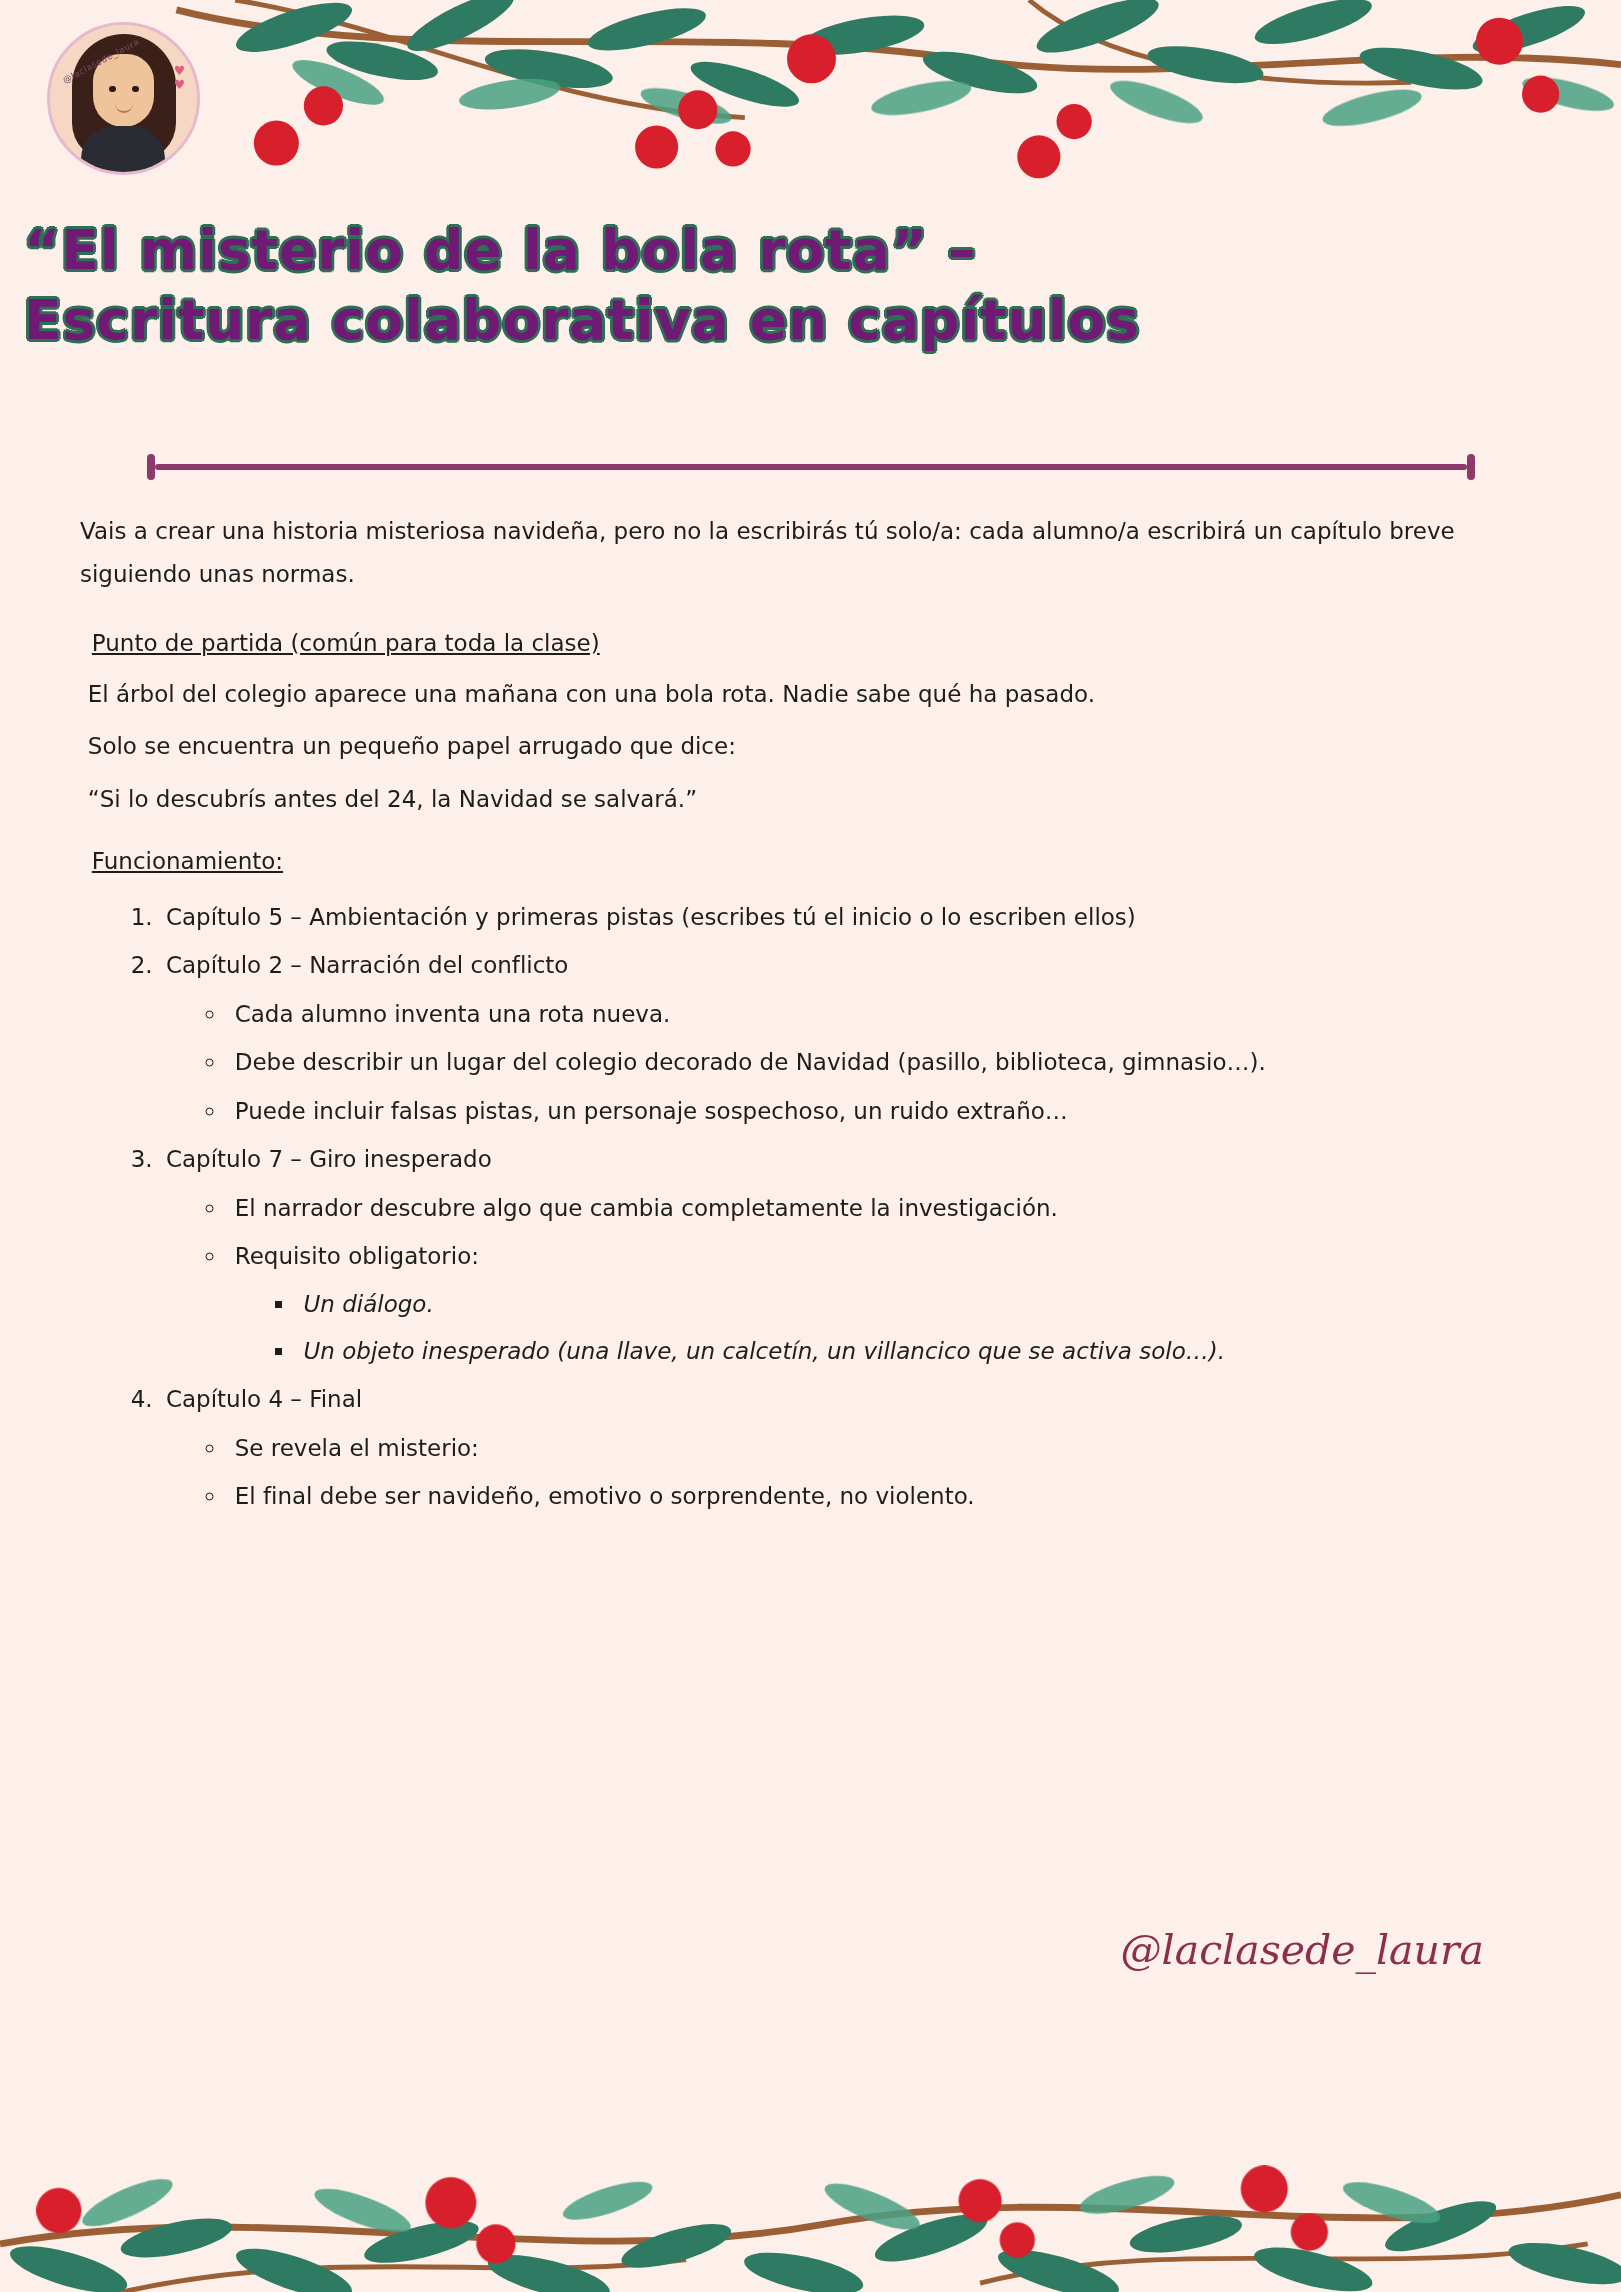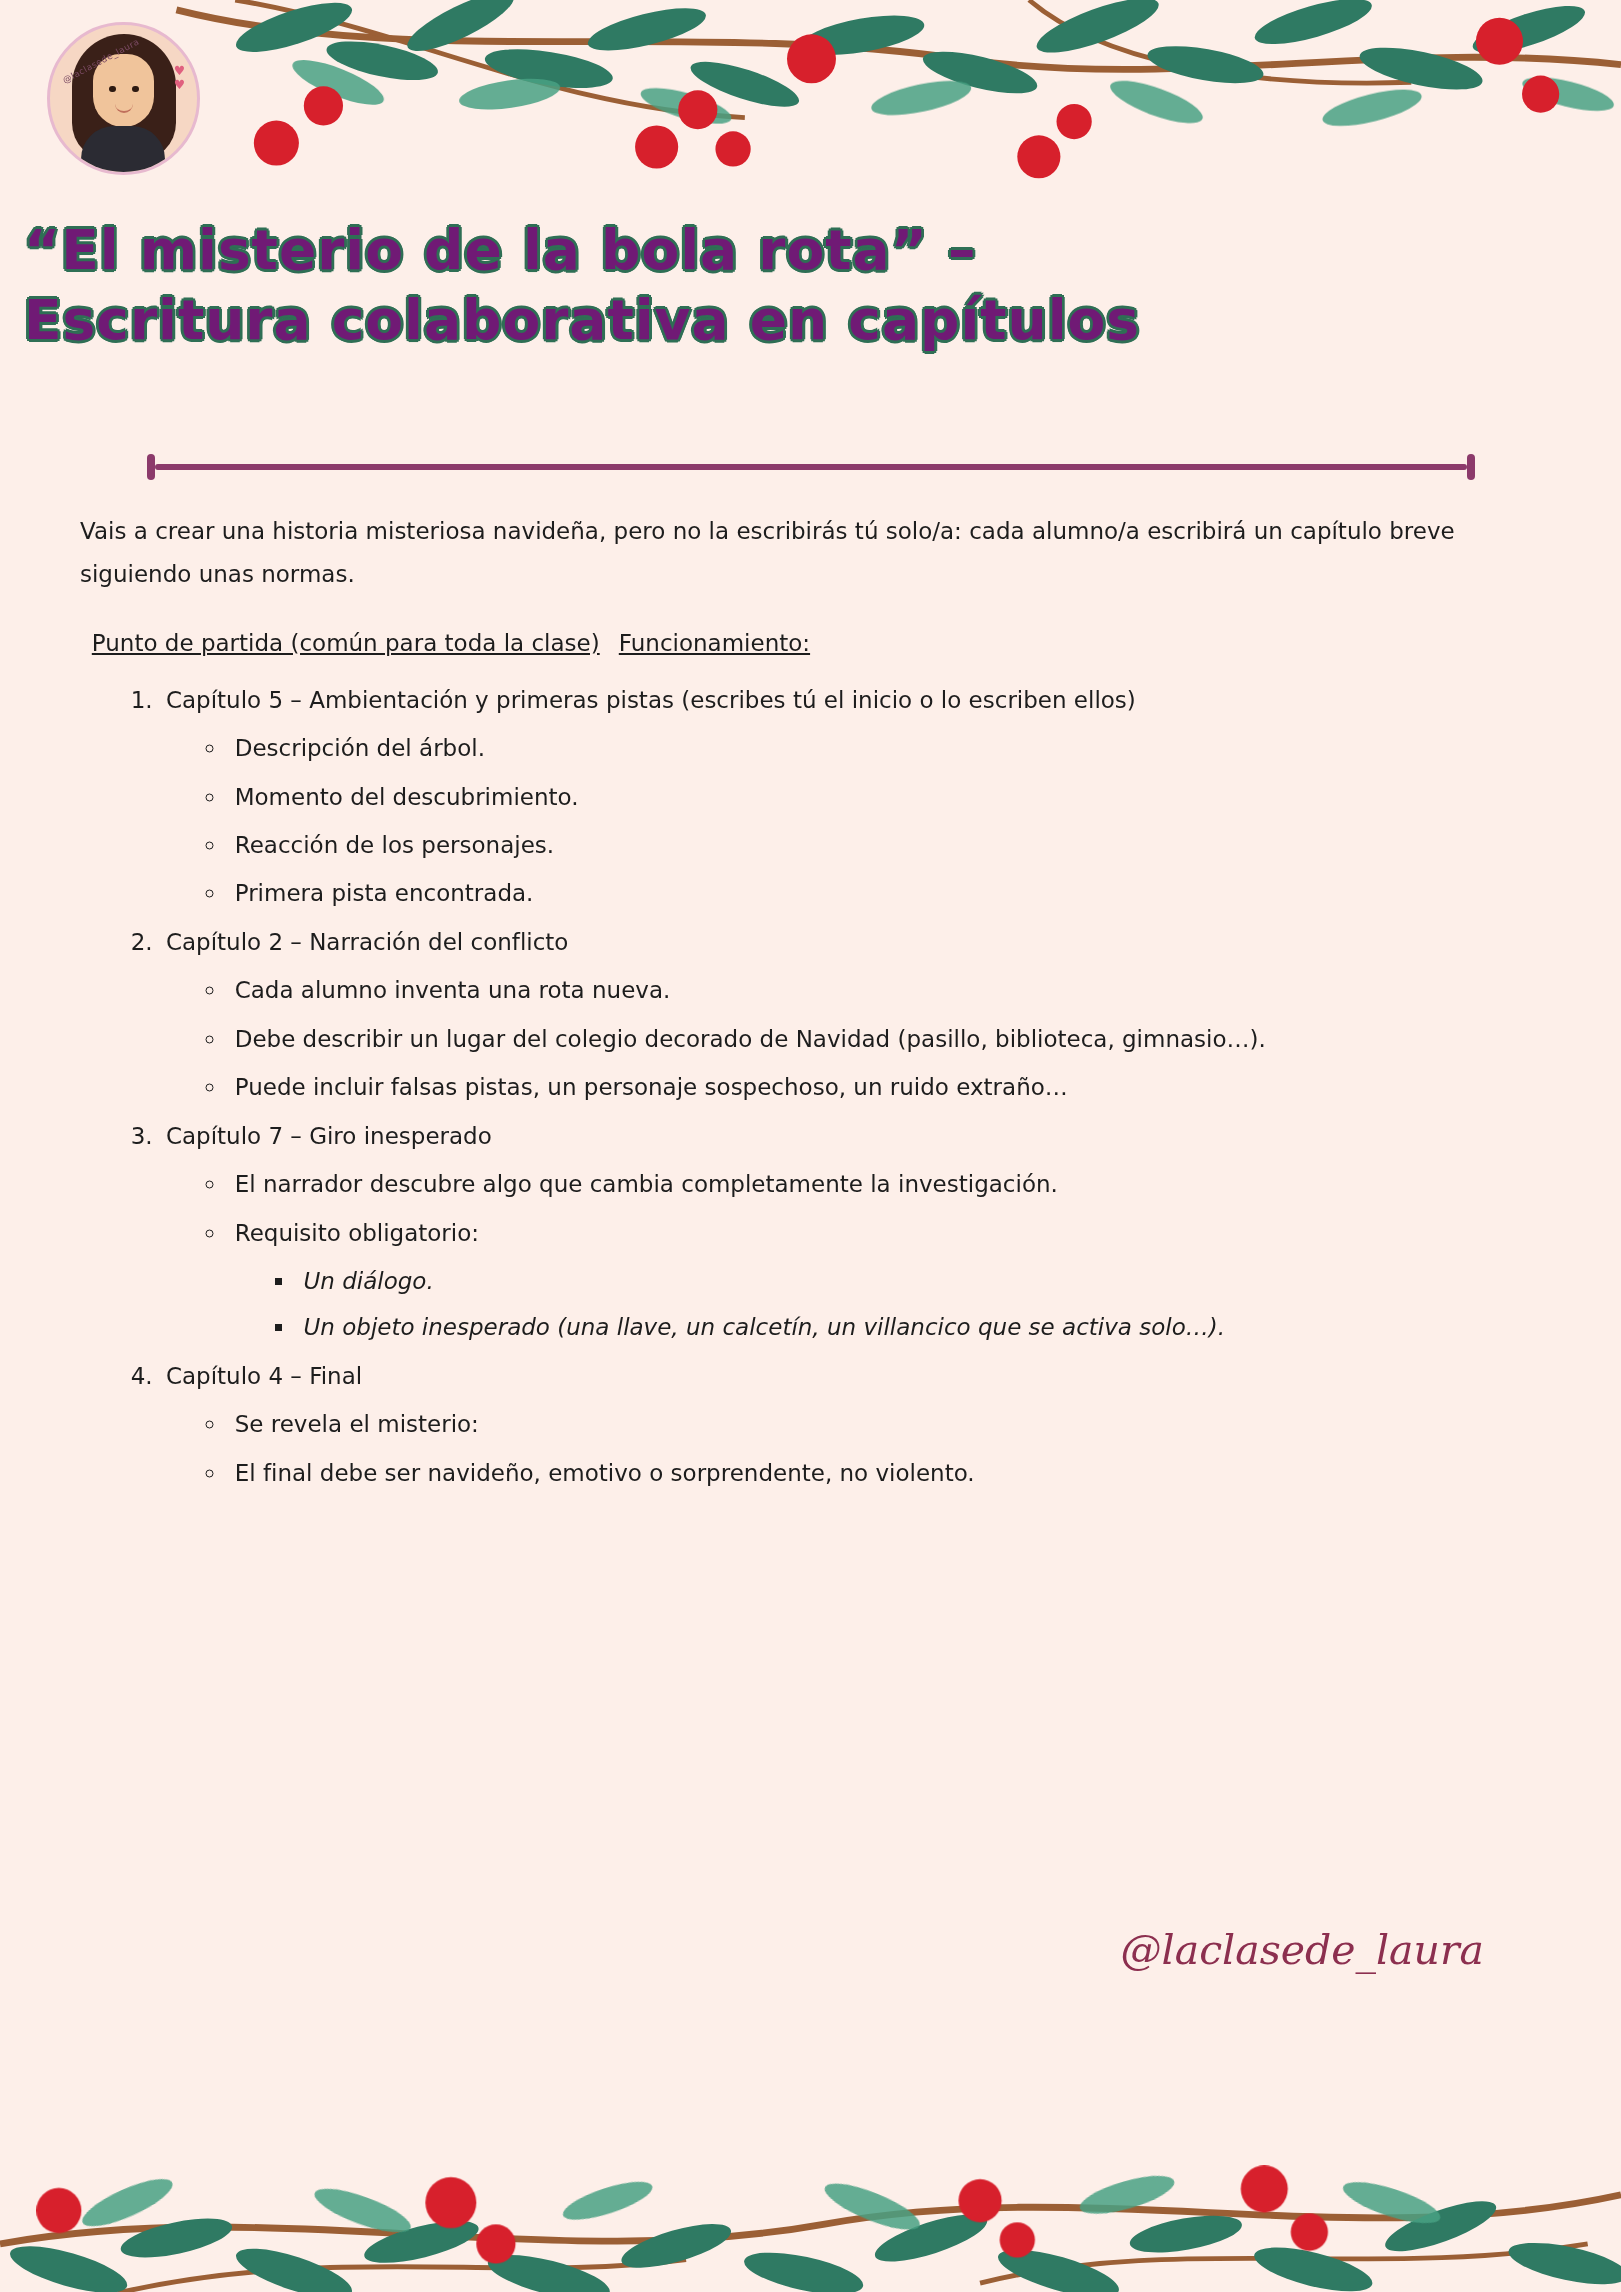--- a/index.html
+++ b/index.html
@@ -275,32 +275,31 @@
   <div class="bar"></div>
   <div class="cap right"></div>
 </div>
 
 <div class="content">
 
   <p class="p intro">Vais a crear una historia misteriosa navideña, pero no la escribirás tú solo/a: cada alumno/a escribirá un capítulo breve siguiendo unas normas.</p>
 
   <div class="heading-ul">Punto de partida (común para toda la clase)</div>
 
+  <div class="sub-block">
+    <p class="p">El árbol del colegio aparece una mañana con una bola rota. Nadie sabe qué ha pasado.</p>
+    <p class="p">Solo se encuentra un pequeño papel arrugado que dice:</p>
+    <p class="p">“Si lo descubrís antes del 24, la Navidad se salvará.”</p>
+  </div>
 
   <div class="heading-ul">Funcionamiento:</div>
 
   <ol class="level1">
     <li>
       <span>Capítulo 5 – Ambientación y primeras pistas (escribes tú el inicio o lo escriben ellos)</span>
-      <ul class="level2">
-        <li>Descripción del árbol.</li>
-        <li>Momento del descubrimiento.</li>
-        <li>Reacción de los personajes.</li>
-        <li>Primera pista encontrada.</li>
-      </ul>
     </li>
 
     <li>
       <span>Capítulo 2 – Narración del conflicto</span>
       <ul class="level2">
         <li>Cada alumno inventa una rota nueva.</li>
         <li>Debe describir un lugar del colegio decorado de Navidad (pasillo, biblioteca, gimnasio…).</li>
         <li>Puede incluir falsas pistas, un personaje sospechoso, un ruido extraño…</li>
       </ul>
     </li>

